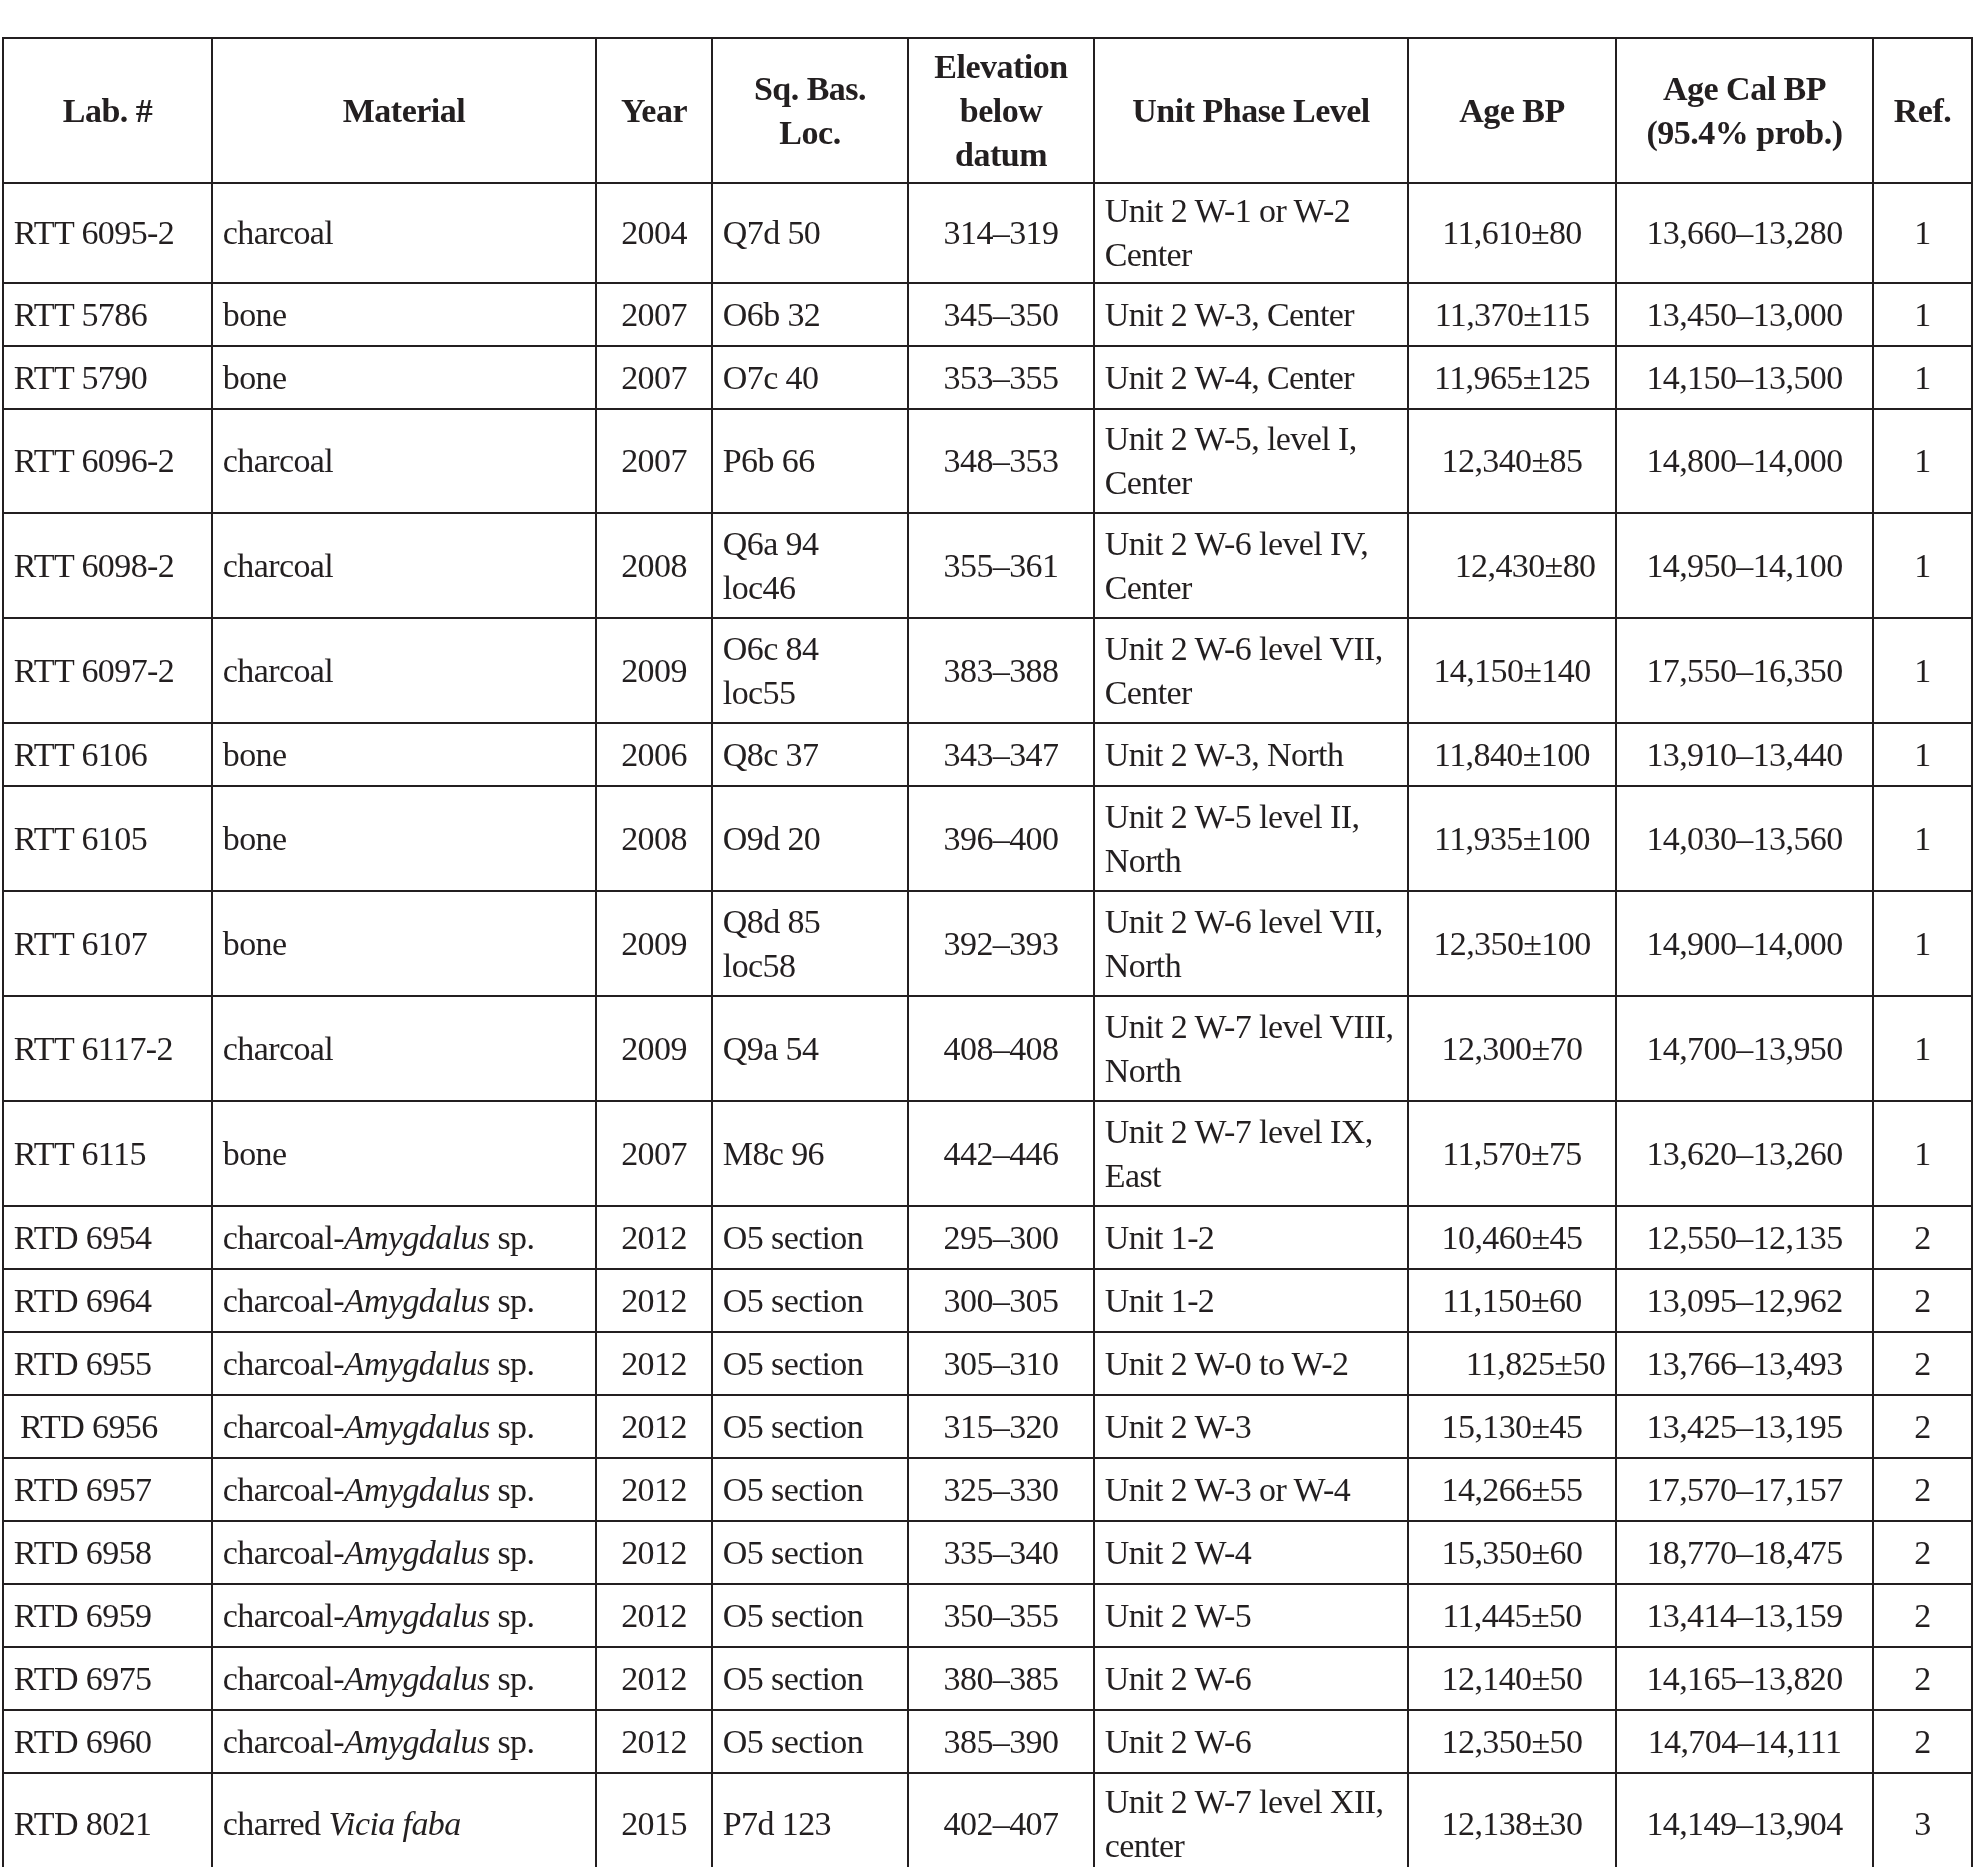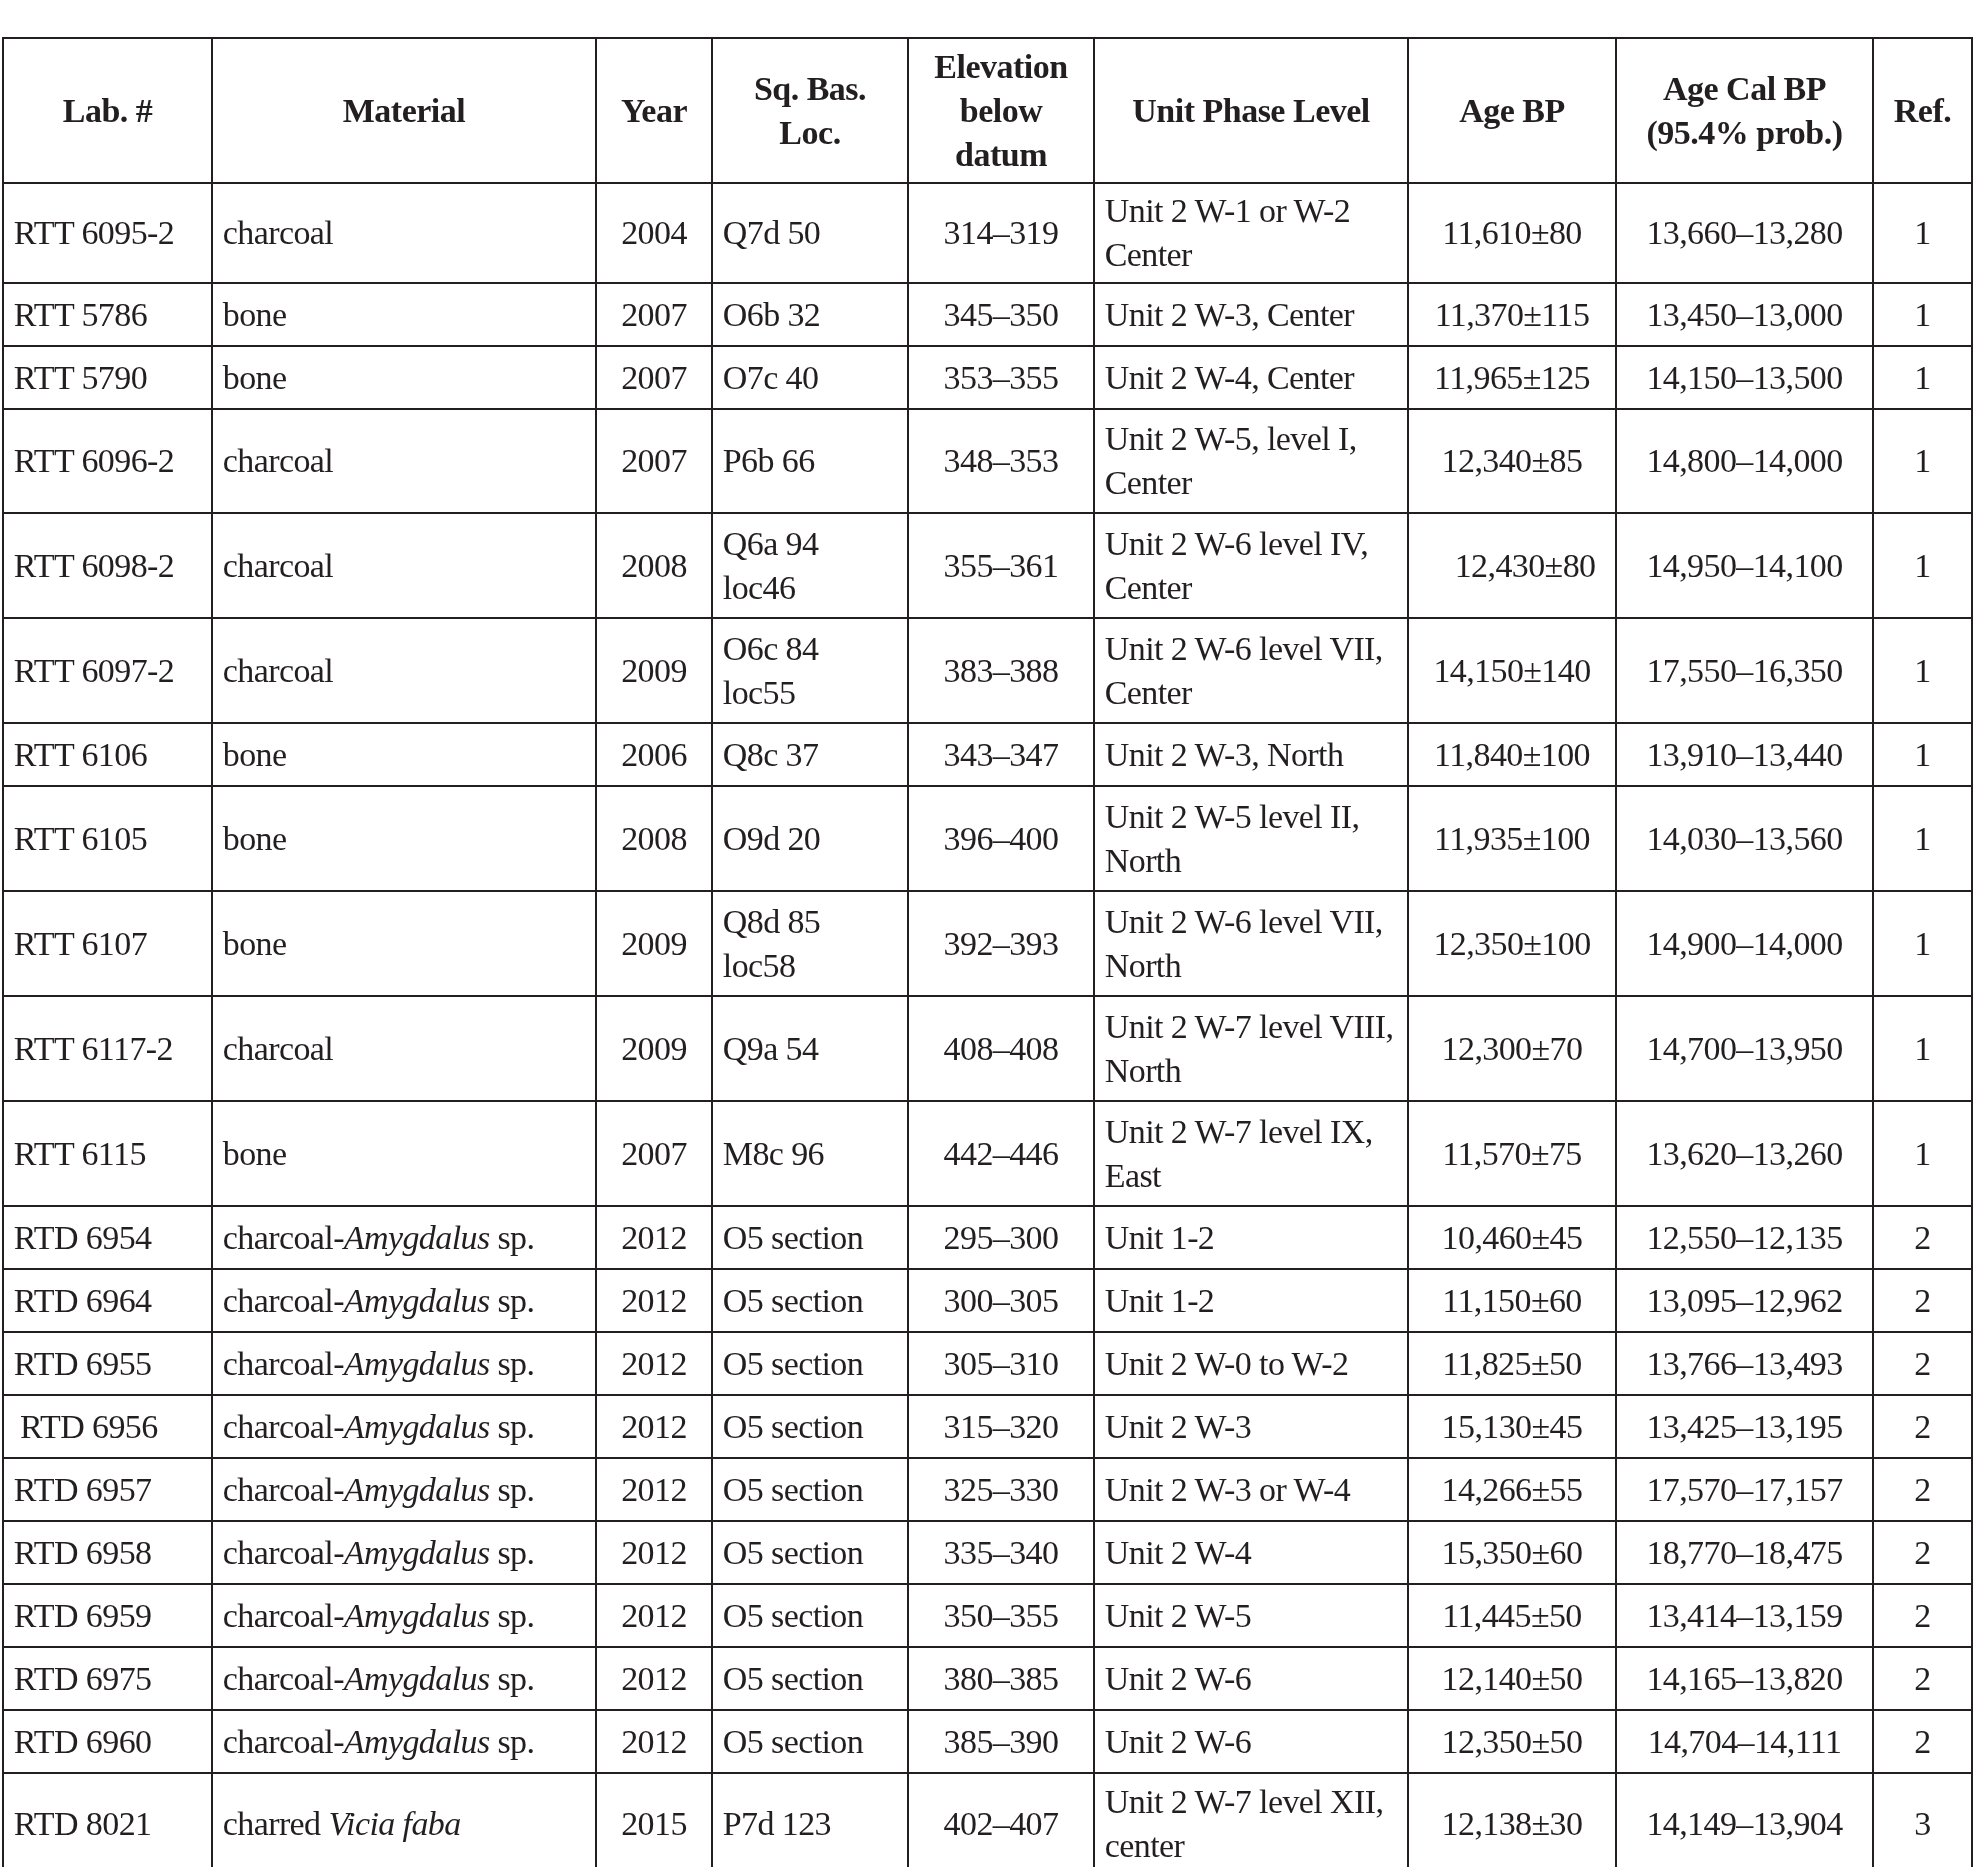--- a/index.html
+++ b/index.html
@@ -205,21 +205,21 @@
         <td class="c nowrap" style="height: 61px;"><span>13,095–12,962</span></td>
         <td class="c" style="height: 61px;"><span>2</span></td>
       </tr>
       <tr>
         <td class="l nowrap" style="height: 61px;"><span>RTD 6955</span></td>
         <td class="l nowrap" style="height: 61px;"><span>charcoal-</span><i>Amygdalus</i><span> sp.</span></td>
         <td class="c" style="height: 61px;"><span>2012</span></td>
         <td class="l" style="height: 61px;"><span>O5 section</span></td>
         <td class="c nowrap" style="height: 61px;"><span>305–310</span></td>
         <td class="l" style="height: 61px;"><span>Unit 2 W-0 to W-2</span></td>
-        <td class="c nowrap" style="height: 61px;"><span>11,825±50</span></td>
+        <td class="c nowrap" style="height: 61px; text-align: right;"><span>11,825±50</span></td>
         <td class="c nowrap" style="height: 61px;"><span>13,766–13,493</span></td>
         <td class="c" style="height: 61px;"><span>2</span></td>
       </tr>
       <tr>
         <td class="l nowrap" style="height: 61px; padding-left: 16px;"><span>RTD 6956</span></td>
         <td class="l nowrap" style="height: 61px;"><span>charcoal-</span><i>Amygdalus</i><span> sp.</span></td>
         <td class="c" style="height: 61px;"><span>2012</span></td>
         <td class="l" style="height: 61px;"><span>O5 section</span></td>
         <td class="c nowrap" style="height: 61px;"><span>315–320</span></td>
         <td class="l" style="height: 61px;"><span>Unit 2 W-3</span></td>

